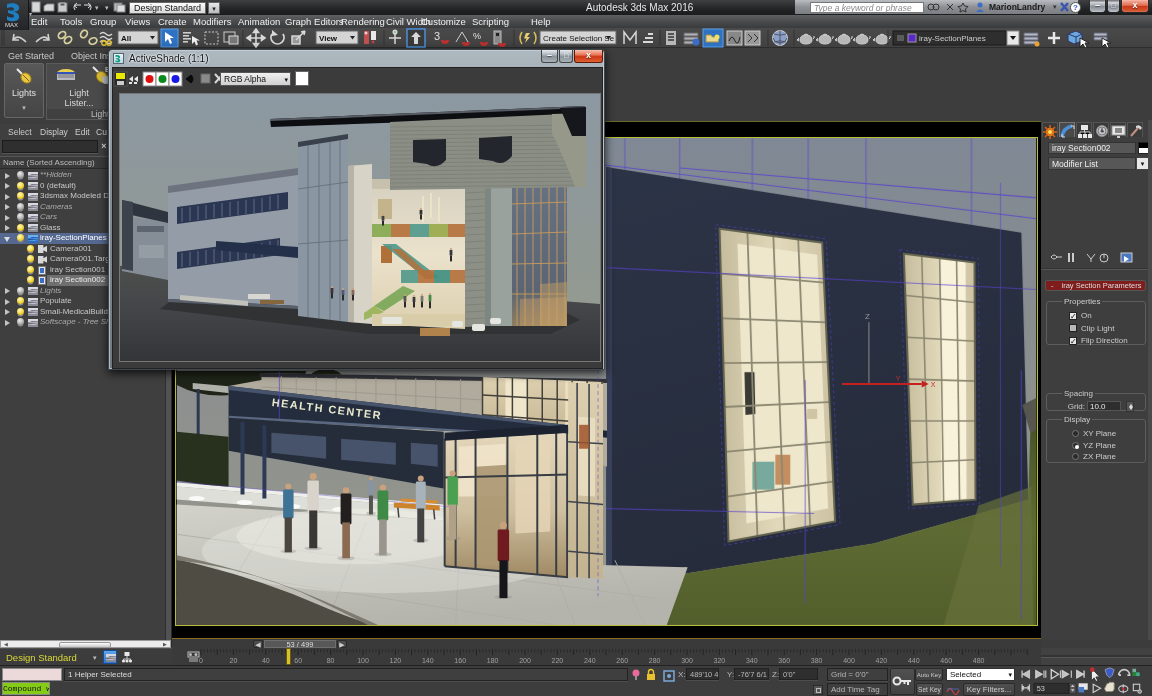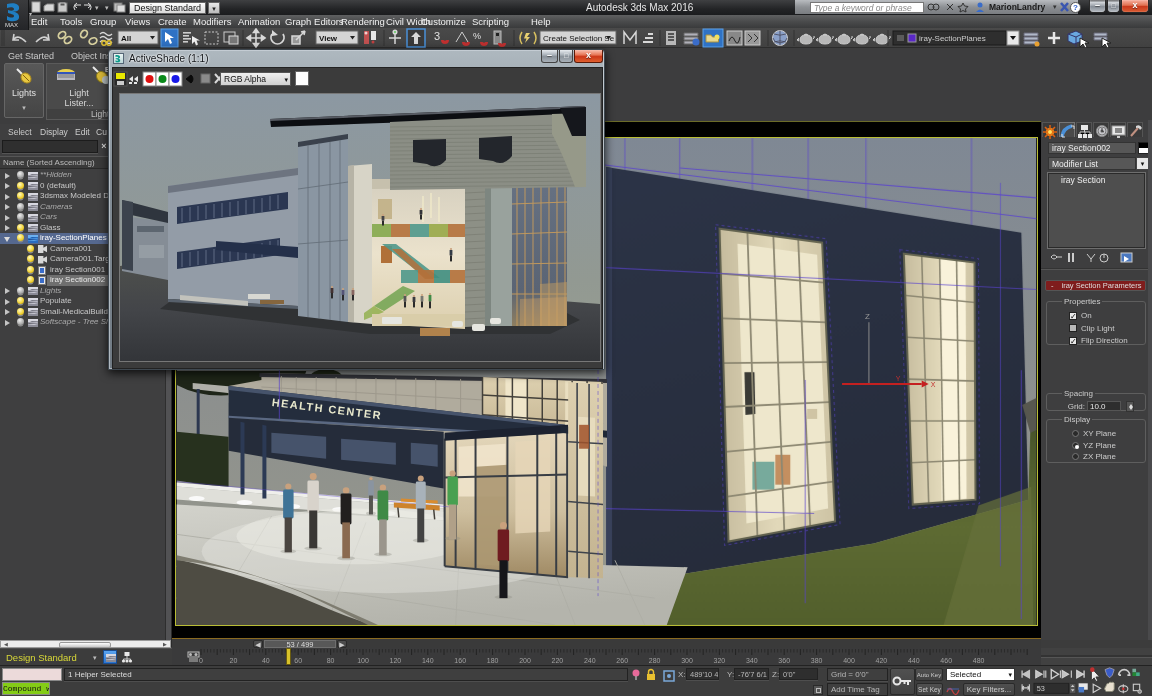--- a/index.html
+++ b/index.html
@@ -684,23 +684,20 @@
           <path d="M8 2 q4 -2 6 2 l-2 2 q-1 -3 -4 -2 Z" fill="#d8d8d8"></path>
         </svg>
       </div>
 </div>
 <div class="abs" style="left:7px;top:22px;width:88px;height:12px;background:#575757;border:1px solid #333;font-size:8.5px;color:#eee;line-height:11px;padding-left:3px">iray Section002</div>
 <div class="abs" style="left:97px;top:22px;width:11px;height:12px;background:#fff;border:1px solid #222">
       <div style="width:100%;height:5px;background:#000"></div>
     </div>
 <div class="abs" style="left:7px;top:37px;width:88px;height:13px;background:#575757;border:1px solid #333;font-size:8.5px;color:#eee;line-height:12px;padding-left:3px">Modifier List</div>
 <div class="abs" style="left:95px;top:37px;width:13px;height:13px;background:#e8e8e8;border:1px solid #444;text-align:center;font-size:7px;line-height:12px;color:#111">▾</div>
-<div class="abs" style="left:7px;top:53px;width:97px;height:75px;background:#4e4e4e;border:1px solid #2a2a2a;box-shadow:0 0 0 1px #6e6e6e">
-<div style="font-size:8.5px;color:#f0f0f0;padding:1px 0 0 12px">iray Section</div>
-    </div>
 <div class="abs" style="left:8px;top:131px;width:98px;height:13px">
 <svg width="98" height="13">
         <g stroke="#ccc" fill="none">
 <path d="M2 6 q3 -4 6 0 q-3 4 -6 0 M8 6 l5 0"></path>
 <path d="M20 2 l0 9 M24 2 l0 9" stroke-width="2"></path>
 <path d="M38 3 l4 5 l4 -5 M42 8 l0 3"></path>
 <path d="M55 3 a4 4 0 0 1 0 8 a4 4 0 0 1 0 -8 M55 3 l0 4"></path>
 <rect x="72" y="2" width="11" height="9" fill="#4a78c0"></rect>
           <path d="M75 5 l5 3 l-5 3" fill="#fff" stroke="none"></path>
 </g>

